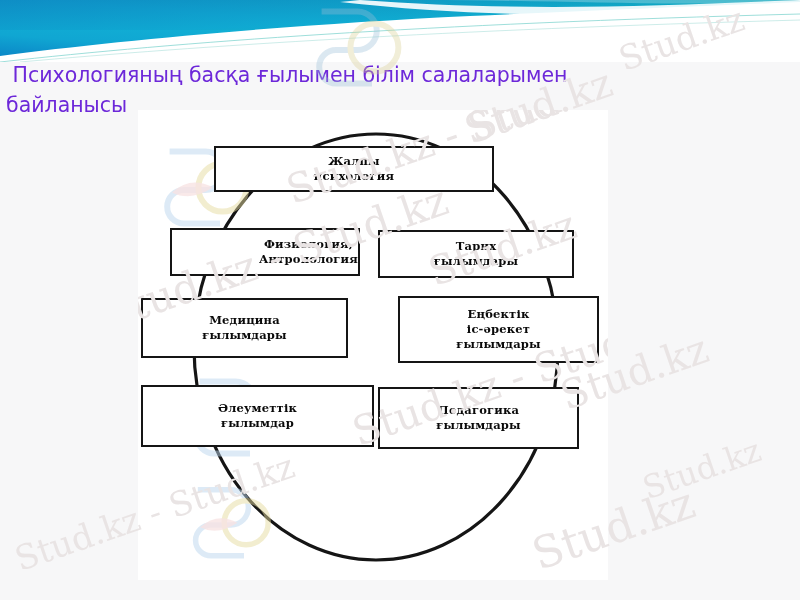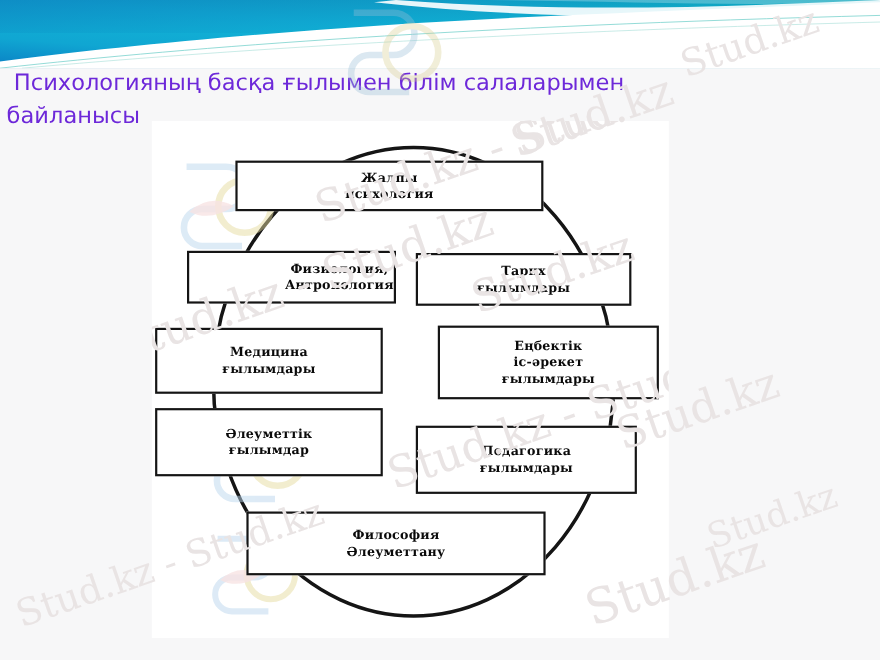--- a/index.html
+++ b/index.html
@@ -169,34 +169,30 @@
     <span>Медицина
 ғылымдары</span>
   </div>
 
   <div class="node-box" style="left:240px; top:186px; width:201px; height:67px;margin-left:20px;">
     <span>Еңбектік
 іс-әрекет
 ғылымдары</span>
   </div>
 
-  <div class="node-box" style="left:3px; top:261px; width:207px; height:62px;">
+  <div class="node-box" style="left:3px; top:275px; width:233px; height:62px;">
     <span>Әлеуметтік
 ғылымдар</span>
   </div>
 
   <div class="node-box" style="left:240px; top:277px; width:201px; height:62px;">
     <span>Педагогика
 ғылымдары</span>
   </div>
 
-  <div class="node-box" style="left:86px; top:355px; width:272px; height:58px;">
-    <span>Философия
-Әлеуметтану</span>
-  </div>
 
   <span class="wm tilt" style="left:-34px; top:182px; font-size:42px;">Stud.kz - Stud.kz</span>
   <span class="wm tilt" style="left:150px; top:58px; font-size:40px;">Stud.kz - Stud.kz</span>
   <span class="wm tilt" style="left:216px; top:300px; font-size:40px;">Stud.kz - Stud.kz</span>
 </div>
 
 <span class="wm tilt" style="left:466px; top:108px; font-size:40px;">Stud.kz</span>
 <span class="wm tilt" style="left:430px; top:250px; font-size:40px;">Stud.kz</span>
 <span class="wm tilt" style="left:562px; top:374px; font-size:40px;">Stud.kz</span>
 <span class="wm tilt" style="left:534px; top:530px; font-size:44px;">Stud.kz</span>

